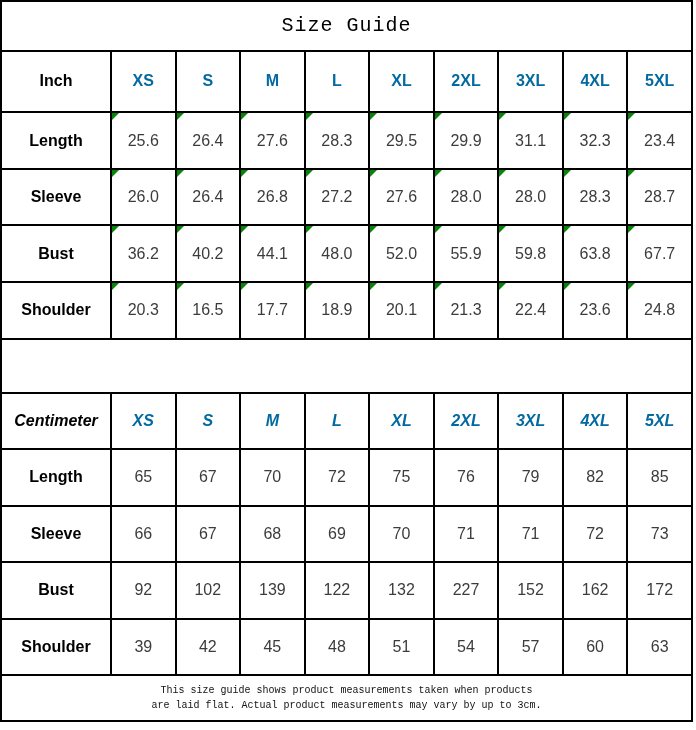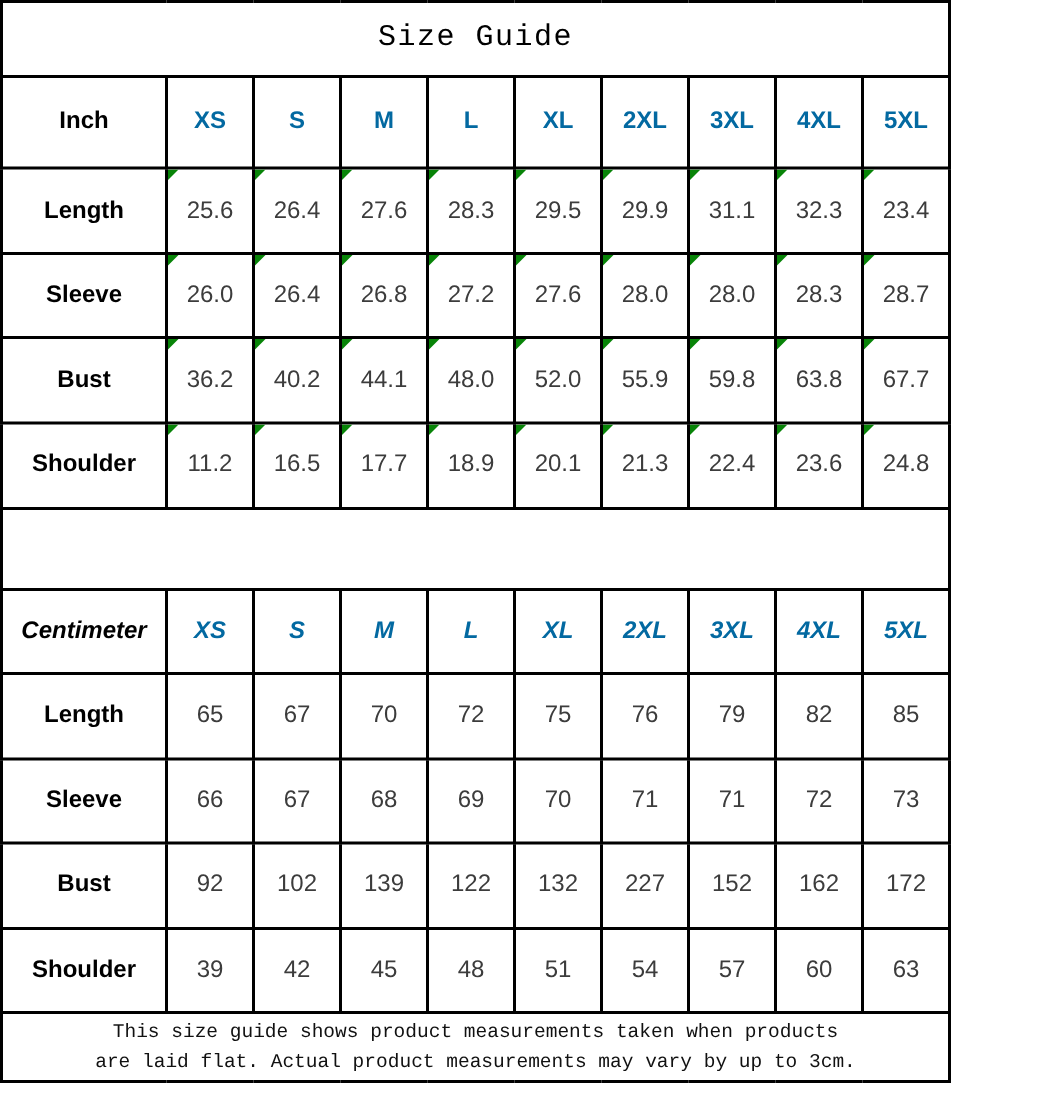--- a/index.html
+++ b/index.html
@@ -12,21 +12,21 @@
     height: 730px;
     background: #ffffff;
     box-sizing: border-box;
     padding: 0 3px 8px 0;
     font-family: "Liberation Sans", sans-serif;
     color: #000000;
   }
   table.size-guide {
     border-collapse: collapse;
     table-layout: fixed;
-    width: 634px;
+    width: 693px;
     height: 722px;
     background: #ffffff;
   }
   table.size-guide td {
     border: 2px solid #000000;
     text-align: center;
     vertical-align: middle;
     padding: 0;
     overflow: hidden;
   }
@@ -61,21 +61,21 @@
     left: 0;
     width: 0;
     height: 0;
     border-top: 7px solid #088408;
     border-right: 7px solid transparent;
   }
   .r-spacer td { height: 52px; }
   .r-footer td {
     height: 43px;
     font-family: "Liberation Mono", monospace;
-    font-size: 13px;
+    font-size: 10px;
     color: #111111;
     line-height: 1.55;
   }
 </style>
 </head>
 <body>
 
 <div class="sheet">
   <table class="size-guide">
     <colgroup>
@@ -137,21 +137,21 @@
           <td class="value-cell"><span class="flag"></span><span>44.1</span></td>
           <td class="value-cell"><span class="flag"></span><span>48.0</span></td>
           <td class="value-cell"><span class="flag"></span><span>52.0</span></td>
           <td class="value-cell"><span class="flag"></span><span>55.9</span></td>
           <td class="value-cell"><span class="flag"></span><span>59.8</span></td>
           <td class="value-cell"><span class="flag"></span><span>63.8</span></td>
           <td class="value-cell"><span class="flag"></span><span>67.7</span></td>
         </tr>
         <tr class="r-data">
           <td class="label-cell">Shoulder</td>
-          <td class="value-cell"><span class="flag"></span><span>11.2</span></td>
+          <td class="value-cell"><span class="flag"></span><span>20.3</span></td>
           <td class="value-cell"><span class="flag"></span><span>16.5</span></td>
           <td class="value-cell"><span class="flag"></span><span>17.7</span></td>
           <td class="value-cell"><span class="flag"></span><span>18.9</span></td>
           <td class="value-cell"><span class="flag"></span><span>20.1</span></td>
           <td class="value-cell"><span class="flag"></span><span>21.3</span></td>
           <td class="value-cell"><span class="flag"></span><span>22.4</span></td>
           <td class="value-cell"><span class="flag"></span><span>23.6</span></td>
           <td class="value-cell"><span class="flag"></span><span>24.8</span></td>
         </tr>
       <tr class="r-spacer" id="spacer-row">

